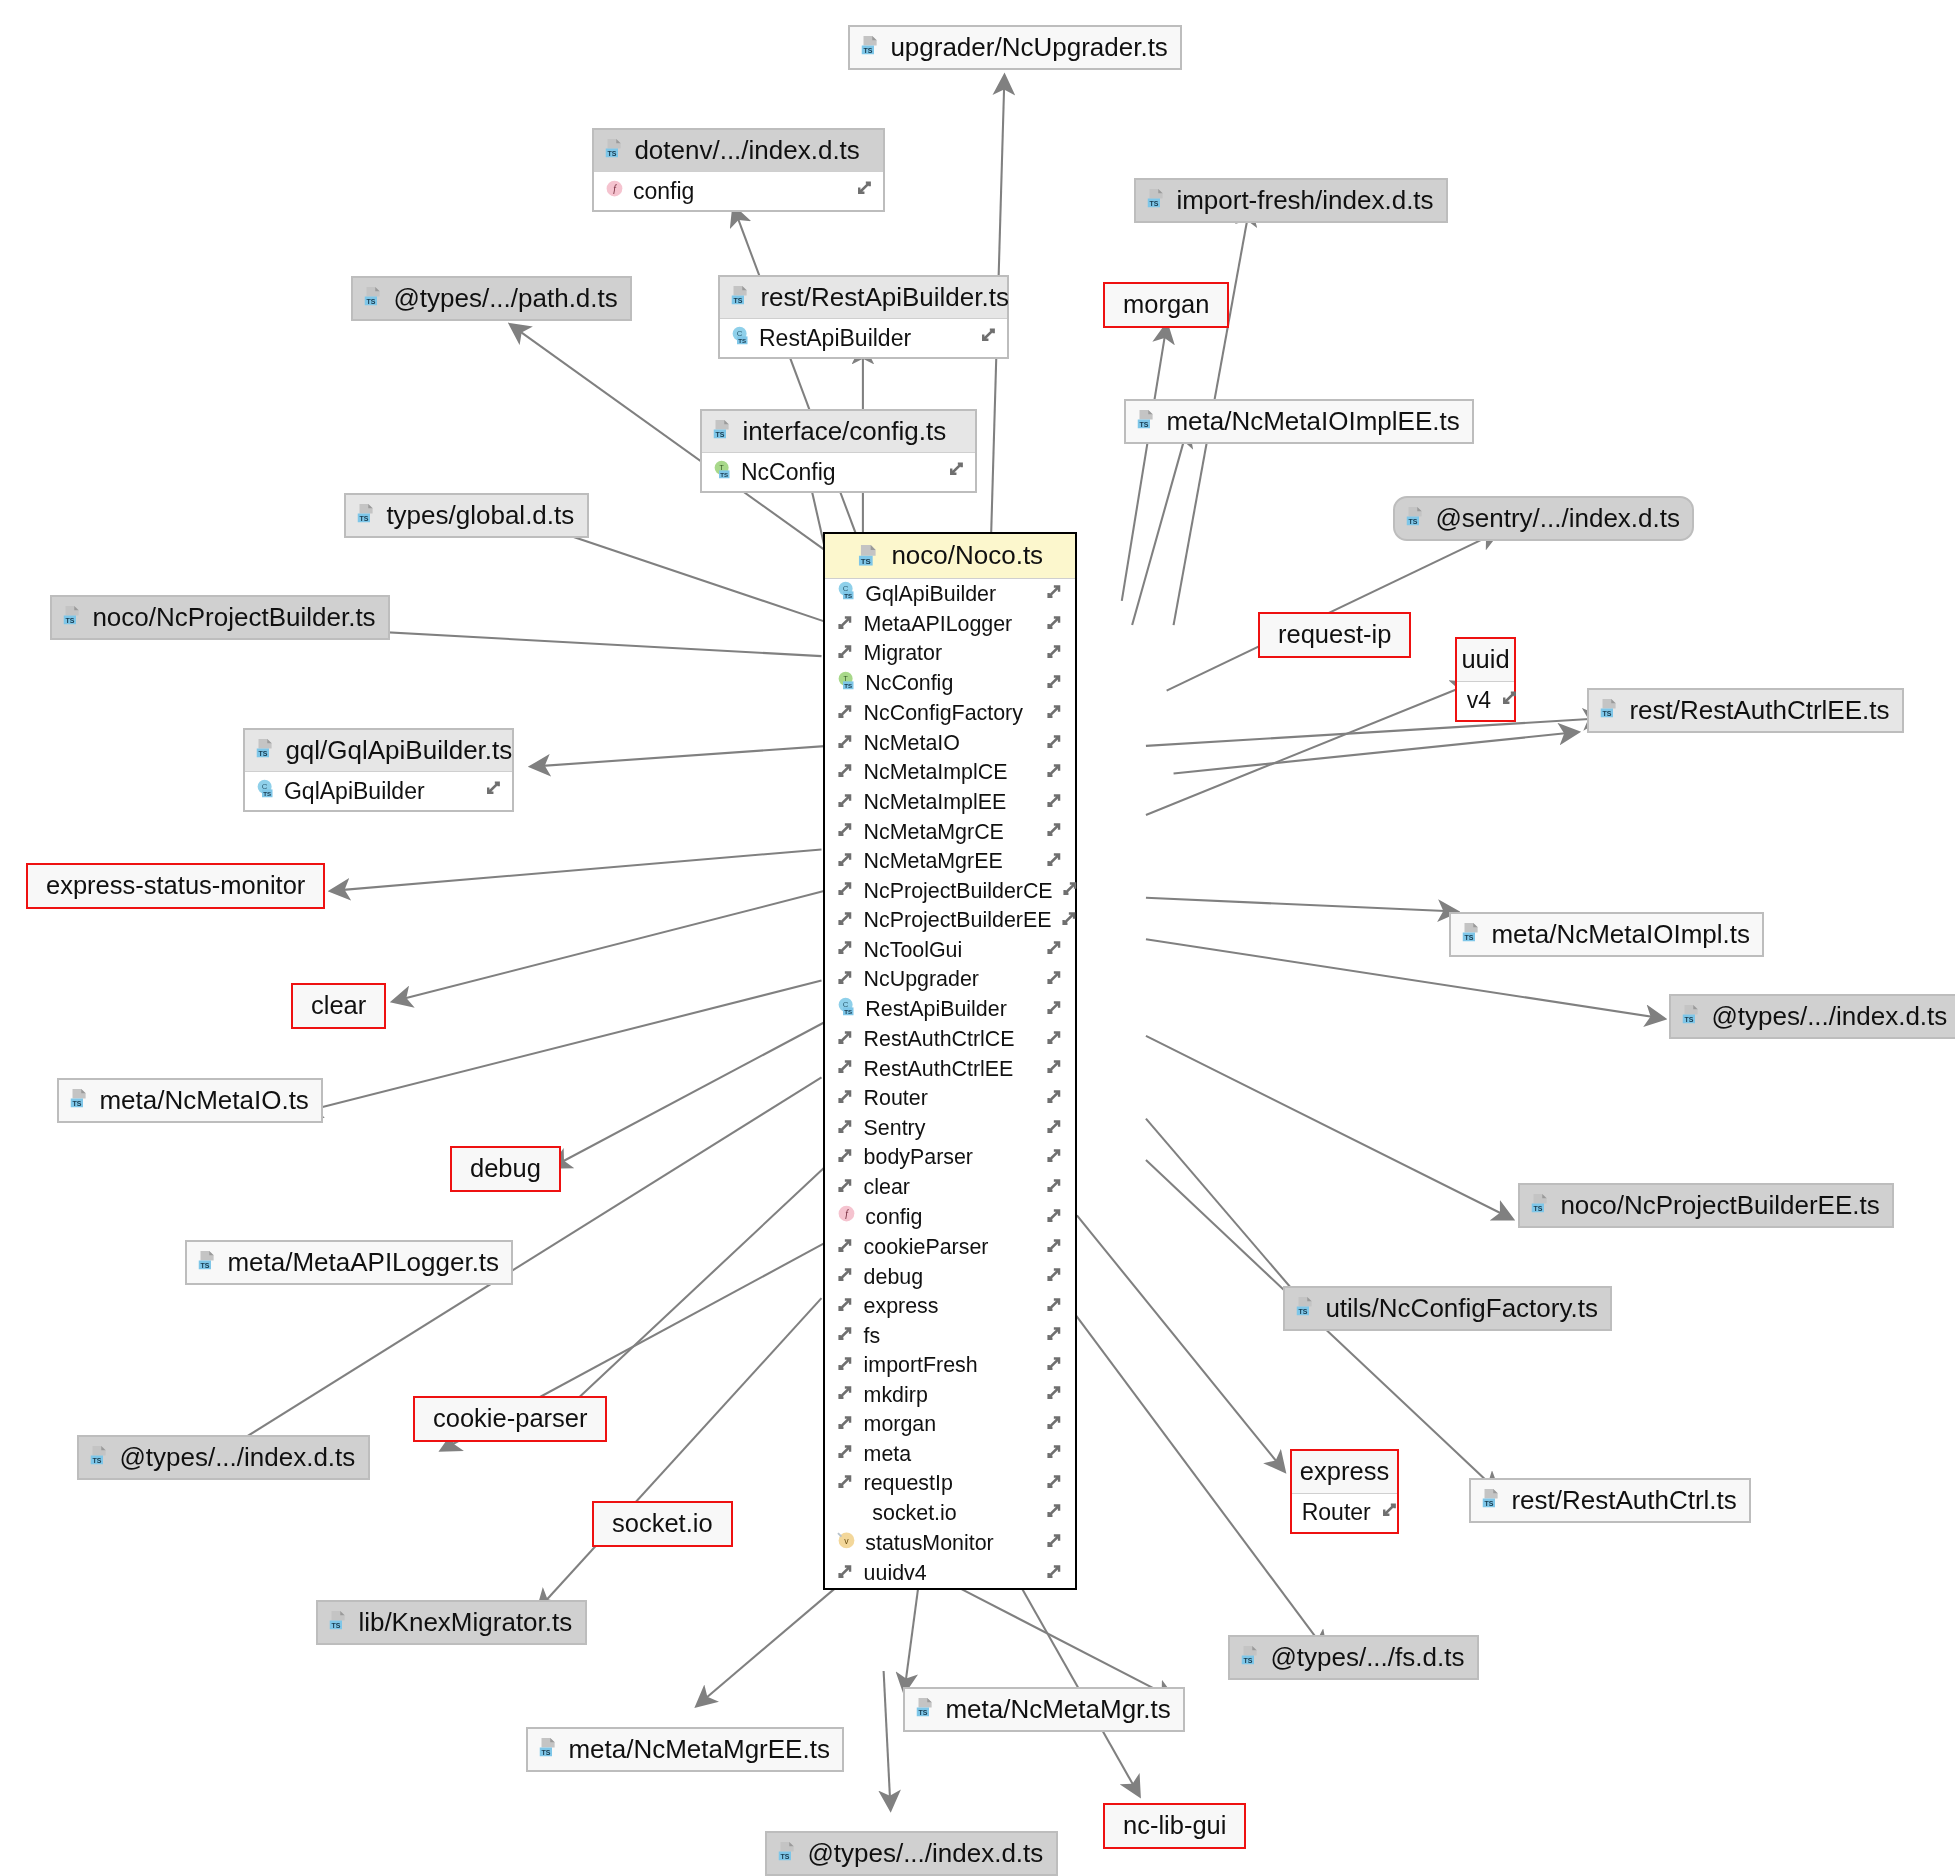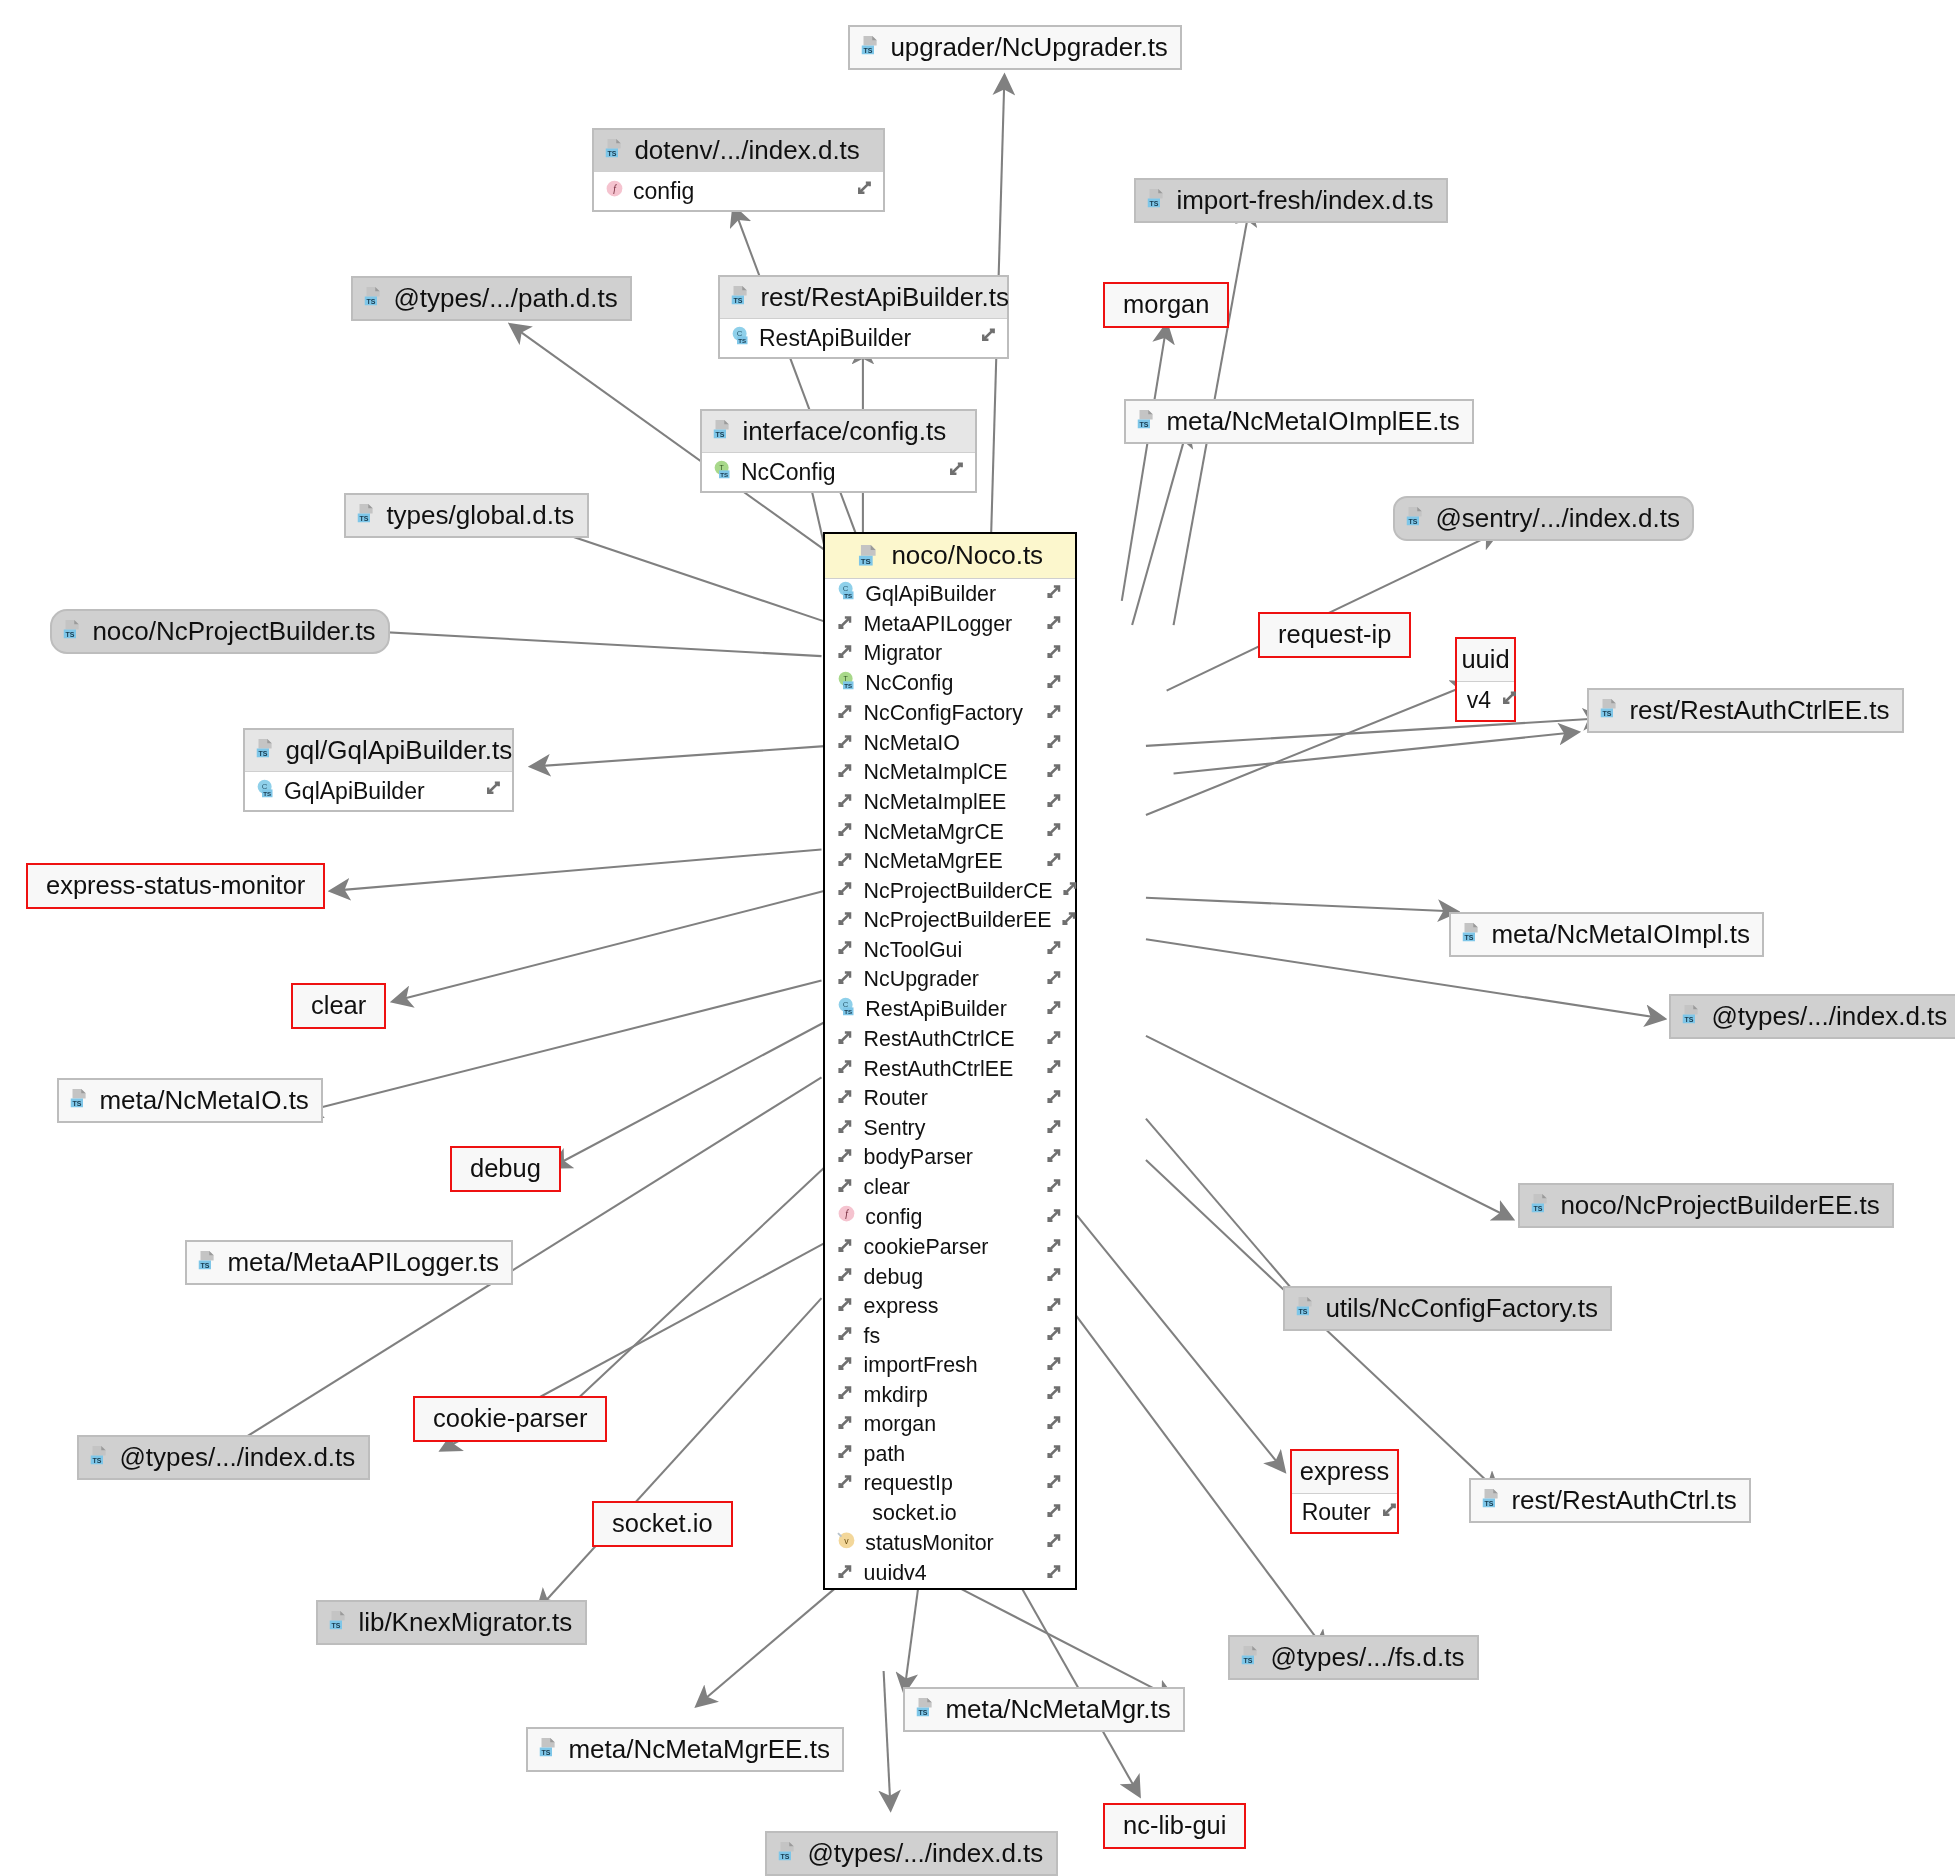--- a/index.html
+++ b/index.html
@@ -361,21 +361,21 @@
             </svg></span>
           <span class="nm">morgan</span>
           <span class="ic"><svg width="19.3" height="19.3" viewBox="0 0 24 24">
               <path d="M21 3v6h-3V8.1l-7.6 7.6H13v3H5v-8h3v2.6L15.6 6H14.7V3z" fill="#6f6f6f" transform="rotate(180 12 12)"></path>
             </svg></span>
         </div>
         <div class="mrow">
           <span class="ic"><svg width="19.3" height="19.3" viewBox="0 0 24 24">
               <path d="M21 3v6h-3V8.1l-7.6 7.6H13v3H5v-8h3v2.6L15.6 6H14.7V3z" fill="#6f6f6f" transform="rotate(180 12 12)"></path>
             </svg></span>
-          <span class="nm">path</span>
+          <span class="nm">meta</span>
           <span class="ic"><svg width="19.3" height="19.3" viewBox="0 0 24 24">
               <path d="M21 3v6h-3V8.1l-7.6 7.6H13v3H5v-8h3v2.6L15.6 6H14.7V3z" fill="#6f6f6f" transform="rotate(180 12 12)"></path>
             </svg></span>
         </div>
         <div class="mrow">
           <span class="ic"><svg width="19.3" height="19.3" viewBox="0 0 24 24">
               <path d="M21 3v6h-3V8.1l-7.6 7.6H13v3H5v-8h3v2.6L15.6 6H14.7V3z" fill="#6f6f6f" transform="rotate(180 12 12)"></path>
             </svg></span>
           <span class="nm">requestIp</span>
           <span class="ic"><svg width="19.3" height="19.3" viewBox="0 0 24 24">
@@ -550,21 +550,21 @@
         <div class="hdr">
           <span class="ic"><svg width="21" height="21" viewBox="0 0 24 24" style="font-size:38px">
               <path d="M4 1h10l5 5v6H4z" fill="#c4c4c4"></path>
               <path d="M14 1l5 5h-5z" fill="#9a9a9a"></path>
               <rect x="2" y="12" width="14" height="10" fill="#7ec6e8"></rect>
               <text x="9" y="20" font-size="8" font-weight="bold" font-family="Liberation Sans, sans-serif" fill="#16394d" text-anchor="middle">TS</text>
             </svg></span>
           <span>types/global.d.ts</span>
         </div>
       </div>
-      <div class="node dark" style="left: 50px; top: 609px; border-radius: 17px;">
+      <div class="node dark" style="left: 50px; top: 595px;">
         <div class="hdr">
           <span class="ic"><svg width="21" height="21" viewBox="0 0 24 24" style="font-size:38px">
               <path d="M4 1h10l5 5v6H4z" fill="#c4c4c4"></path>
               <path d="M14 1l5 5h-5z" fill="#9a9a9a"></path>
               <rect x="2" y="12" width="14" height="10" fill="#7ec6e8"></rect>
               <text x="9" y="20" font-size="8" font-weight="bold" font-family="Liberation Sans, sans-serif" fill="#16394d" text-anchor="middle">TS</text>
             </svg></span>
           <span>noco/NcProjectBuilder.ts</span>
         </div>
       </div>

